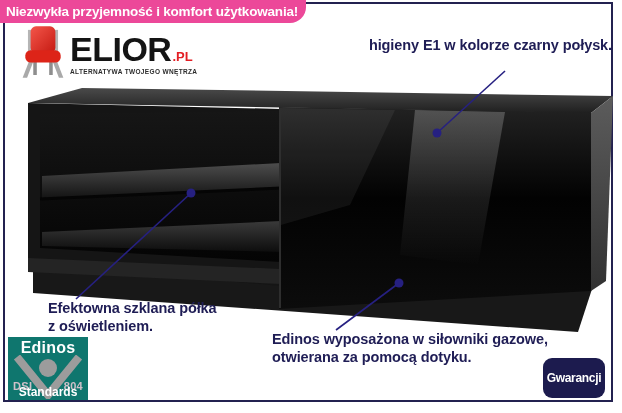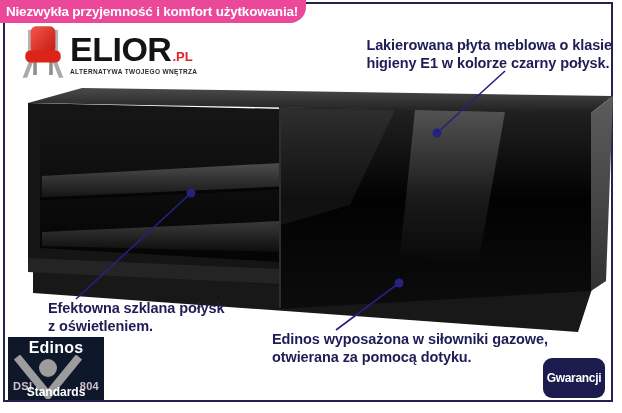--- a/index.html
+++ b/index.html
@@ -27,22 +27,22 @@
   .logo-tagline{font-size:6.5px;font-weight:bold;color:#2b2b2b;letter-spacing:0.35px;margin-top:2px;}
   .callout{
     position:absolute;z-index:6;color:#1f1d55;font-size:14.5px;font-weight:bold;
     line-height:18px;letter-spacing:-0.1px;
   }
   .callout span{display:block;white-space:nowrap;}
   .callout-board{top:36px;right:10px;text-align:left;}
   .callout-shelf{left:48px;top:299px;}
   .callout-cabinet{left:272px;top:330px;}
   .edinos{
-    position:absolute;left:8px;top:337px;width:96px;height:63px;z-index:6;
-    background:#0f172a;color:#fff;
+    position:absolute;left:8px;top:337px;width:80px;height:63px;z-index:6;
+    background:#0f766e;color:#fff;
   }
   .edinos-name{
     position:absolute;top:2px;left:0;width:100%;text-align:center;
     font-size:16px;font-weight:bold;letter-spacing:0.2px;
   }
   .edinos-v{position:absolute;left:3px;top:18px;}
   .edinos-dsi{
     position:absolute;left:5px;top:43px;font-size:11px;font-weight:bold;
     color:#cfc0c9;letter-spacing:0.3px;
   }
@@ -155,26 +155,25 @@
   <div class="logo-text">
     <div class="logo-brandline">
       <span class="logo-brand">ELIOR</span>
       <span class="logo-tld">.PL</span>
     </div>
     <div class="logo-tagline">ALTERNATYWA TWOJEGO WNĘTRZA</div>
   </div>
 </div>
 
 <div class="callout callout-board">
-  <span>Lakierowana płyta meblowa o klasie</span>
   <span>higieny E1 w kolorze czarny połysk.</span>
 </div>
 
 <div class="callout callout-shelf">
-  <span>Efektowna szklana połysk</span>
+  <span>Efektowna szklana półka</span>
   <span>z oświetleniem.</span>
 </div>
 
 <div class="callout callout-cabinet">
   <span>Edinos wyposażona w siłowniki gazowe,</span>
   <span>otwierana za pomocą dotyku.</span>
 </div>
 
 <div class="edinos">
   <div class="edinos-name">Edinos</div>

